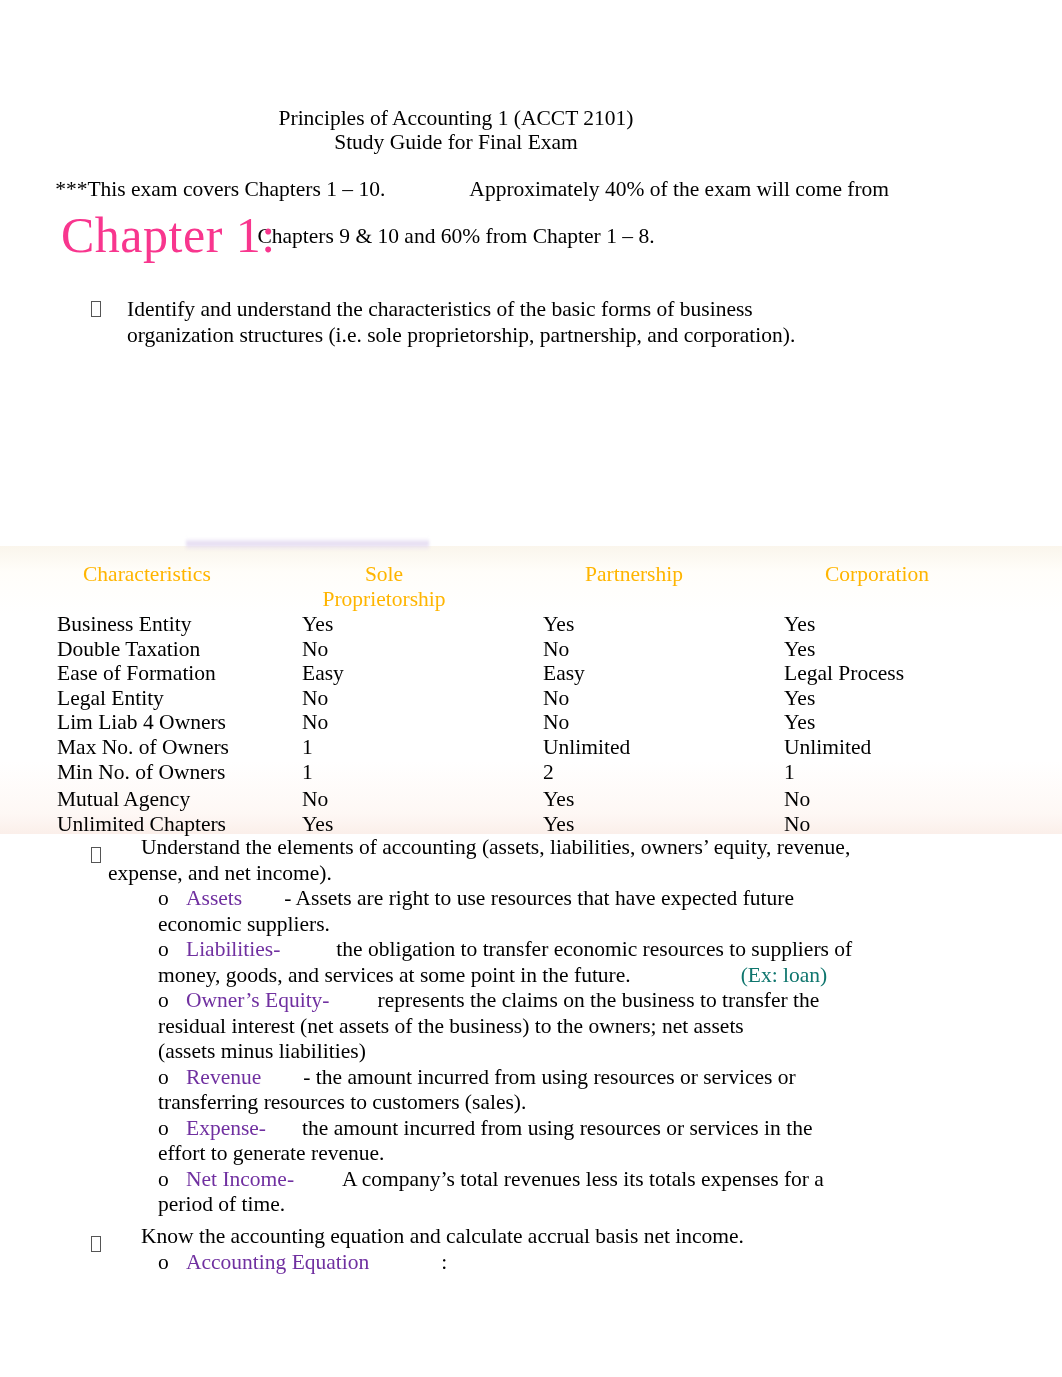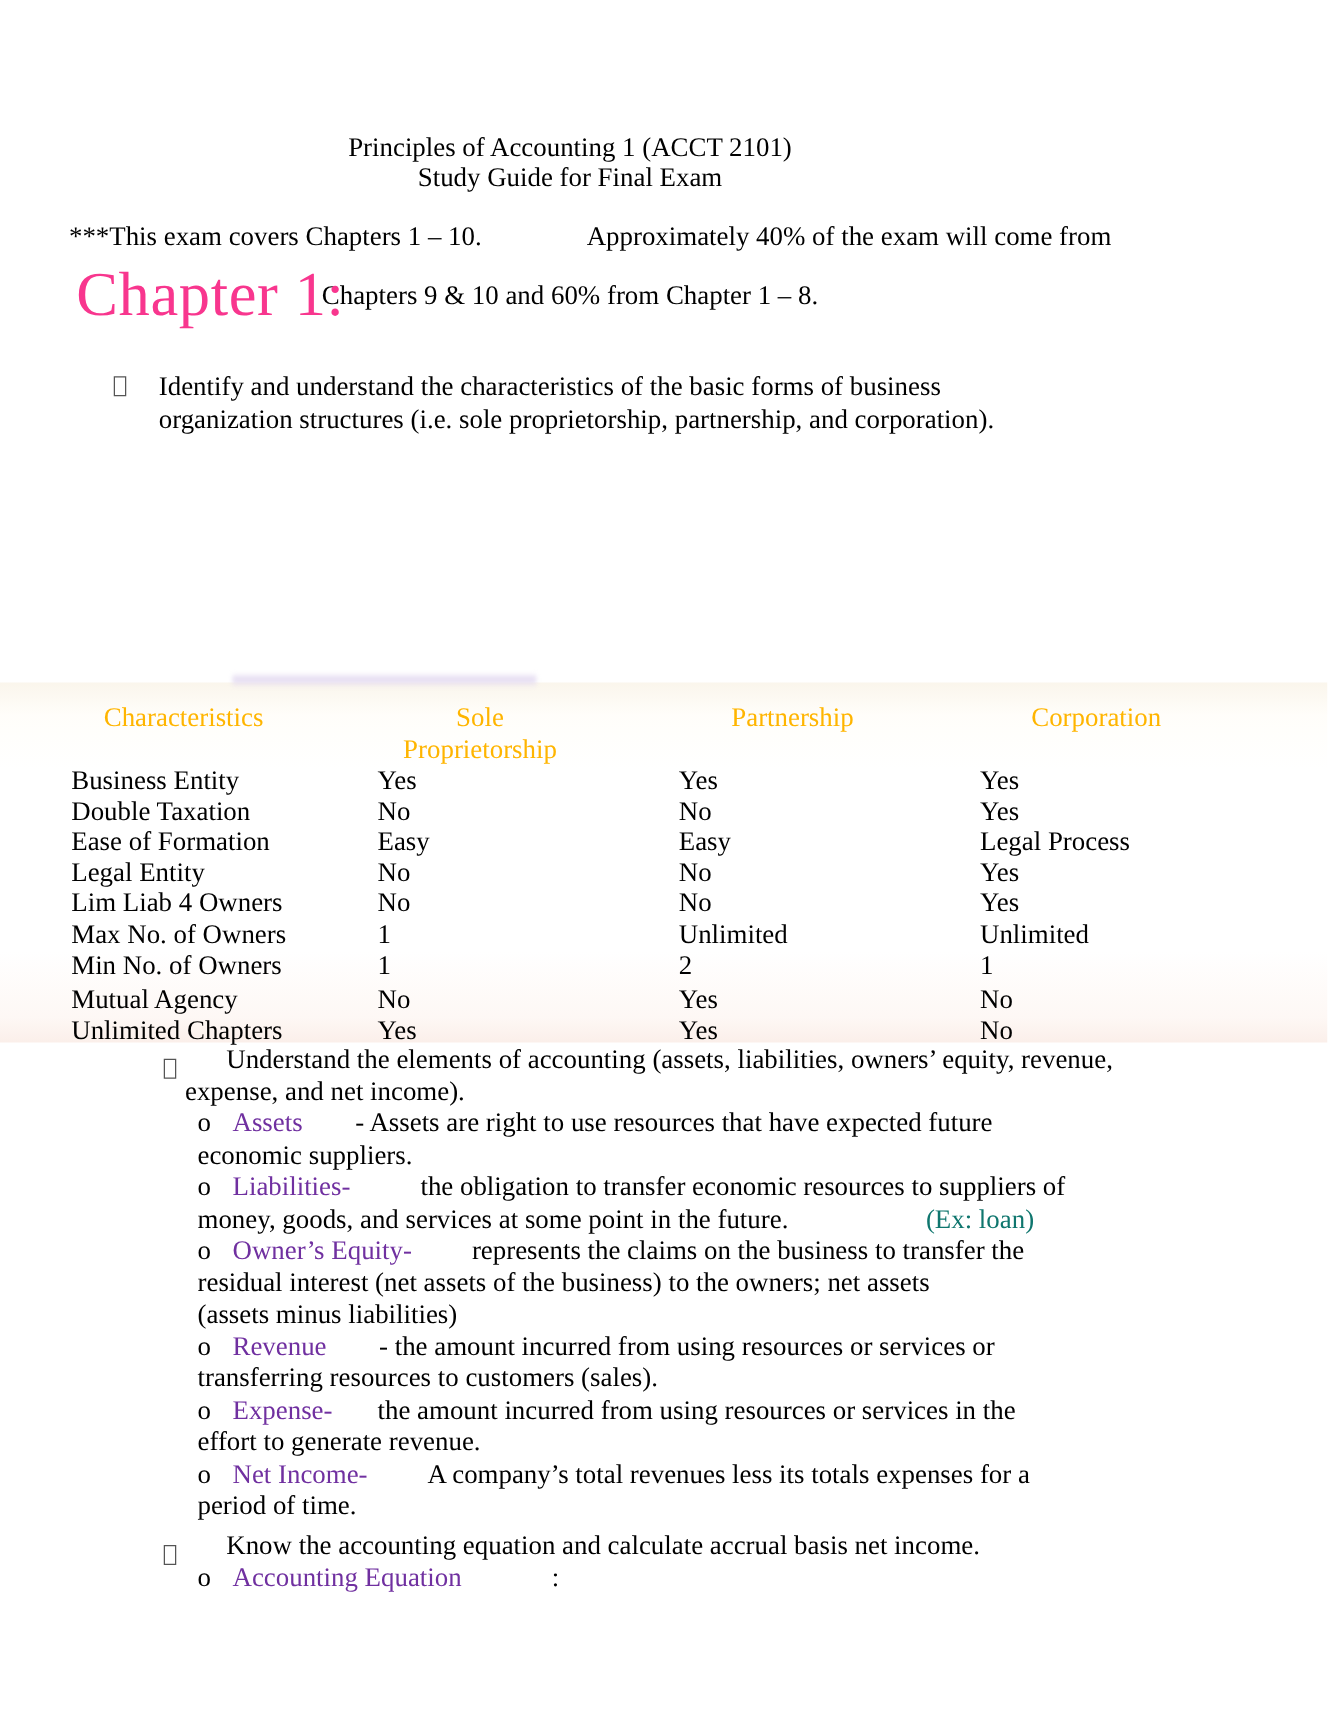--- a/index.html
+++ b/index.html
@@ -149,21 +149,20 @@
     position: absolute;
     left: 0;
     top: 835px;
     width: 1062px;
   }
   .lvl1 {
     position: relative;
     padding-left: 108px;
     font-size: 21.5px;
     line-height: 25.5px;
-    margin-left: 40px;
   }
   .lvl1 .tofu-abs {
     position: absolute;
     left: 91px;
     top: 5px;
   }
   .lvl1 .lvl1-text {
     margin-left: 33px;
   }
   .lvl2 {

